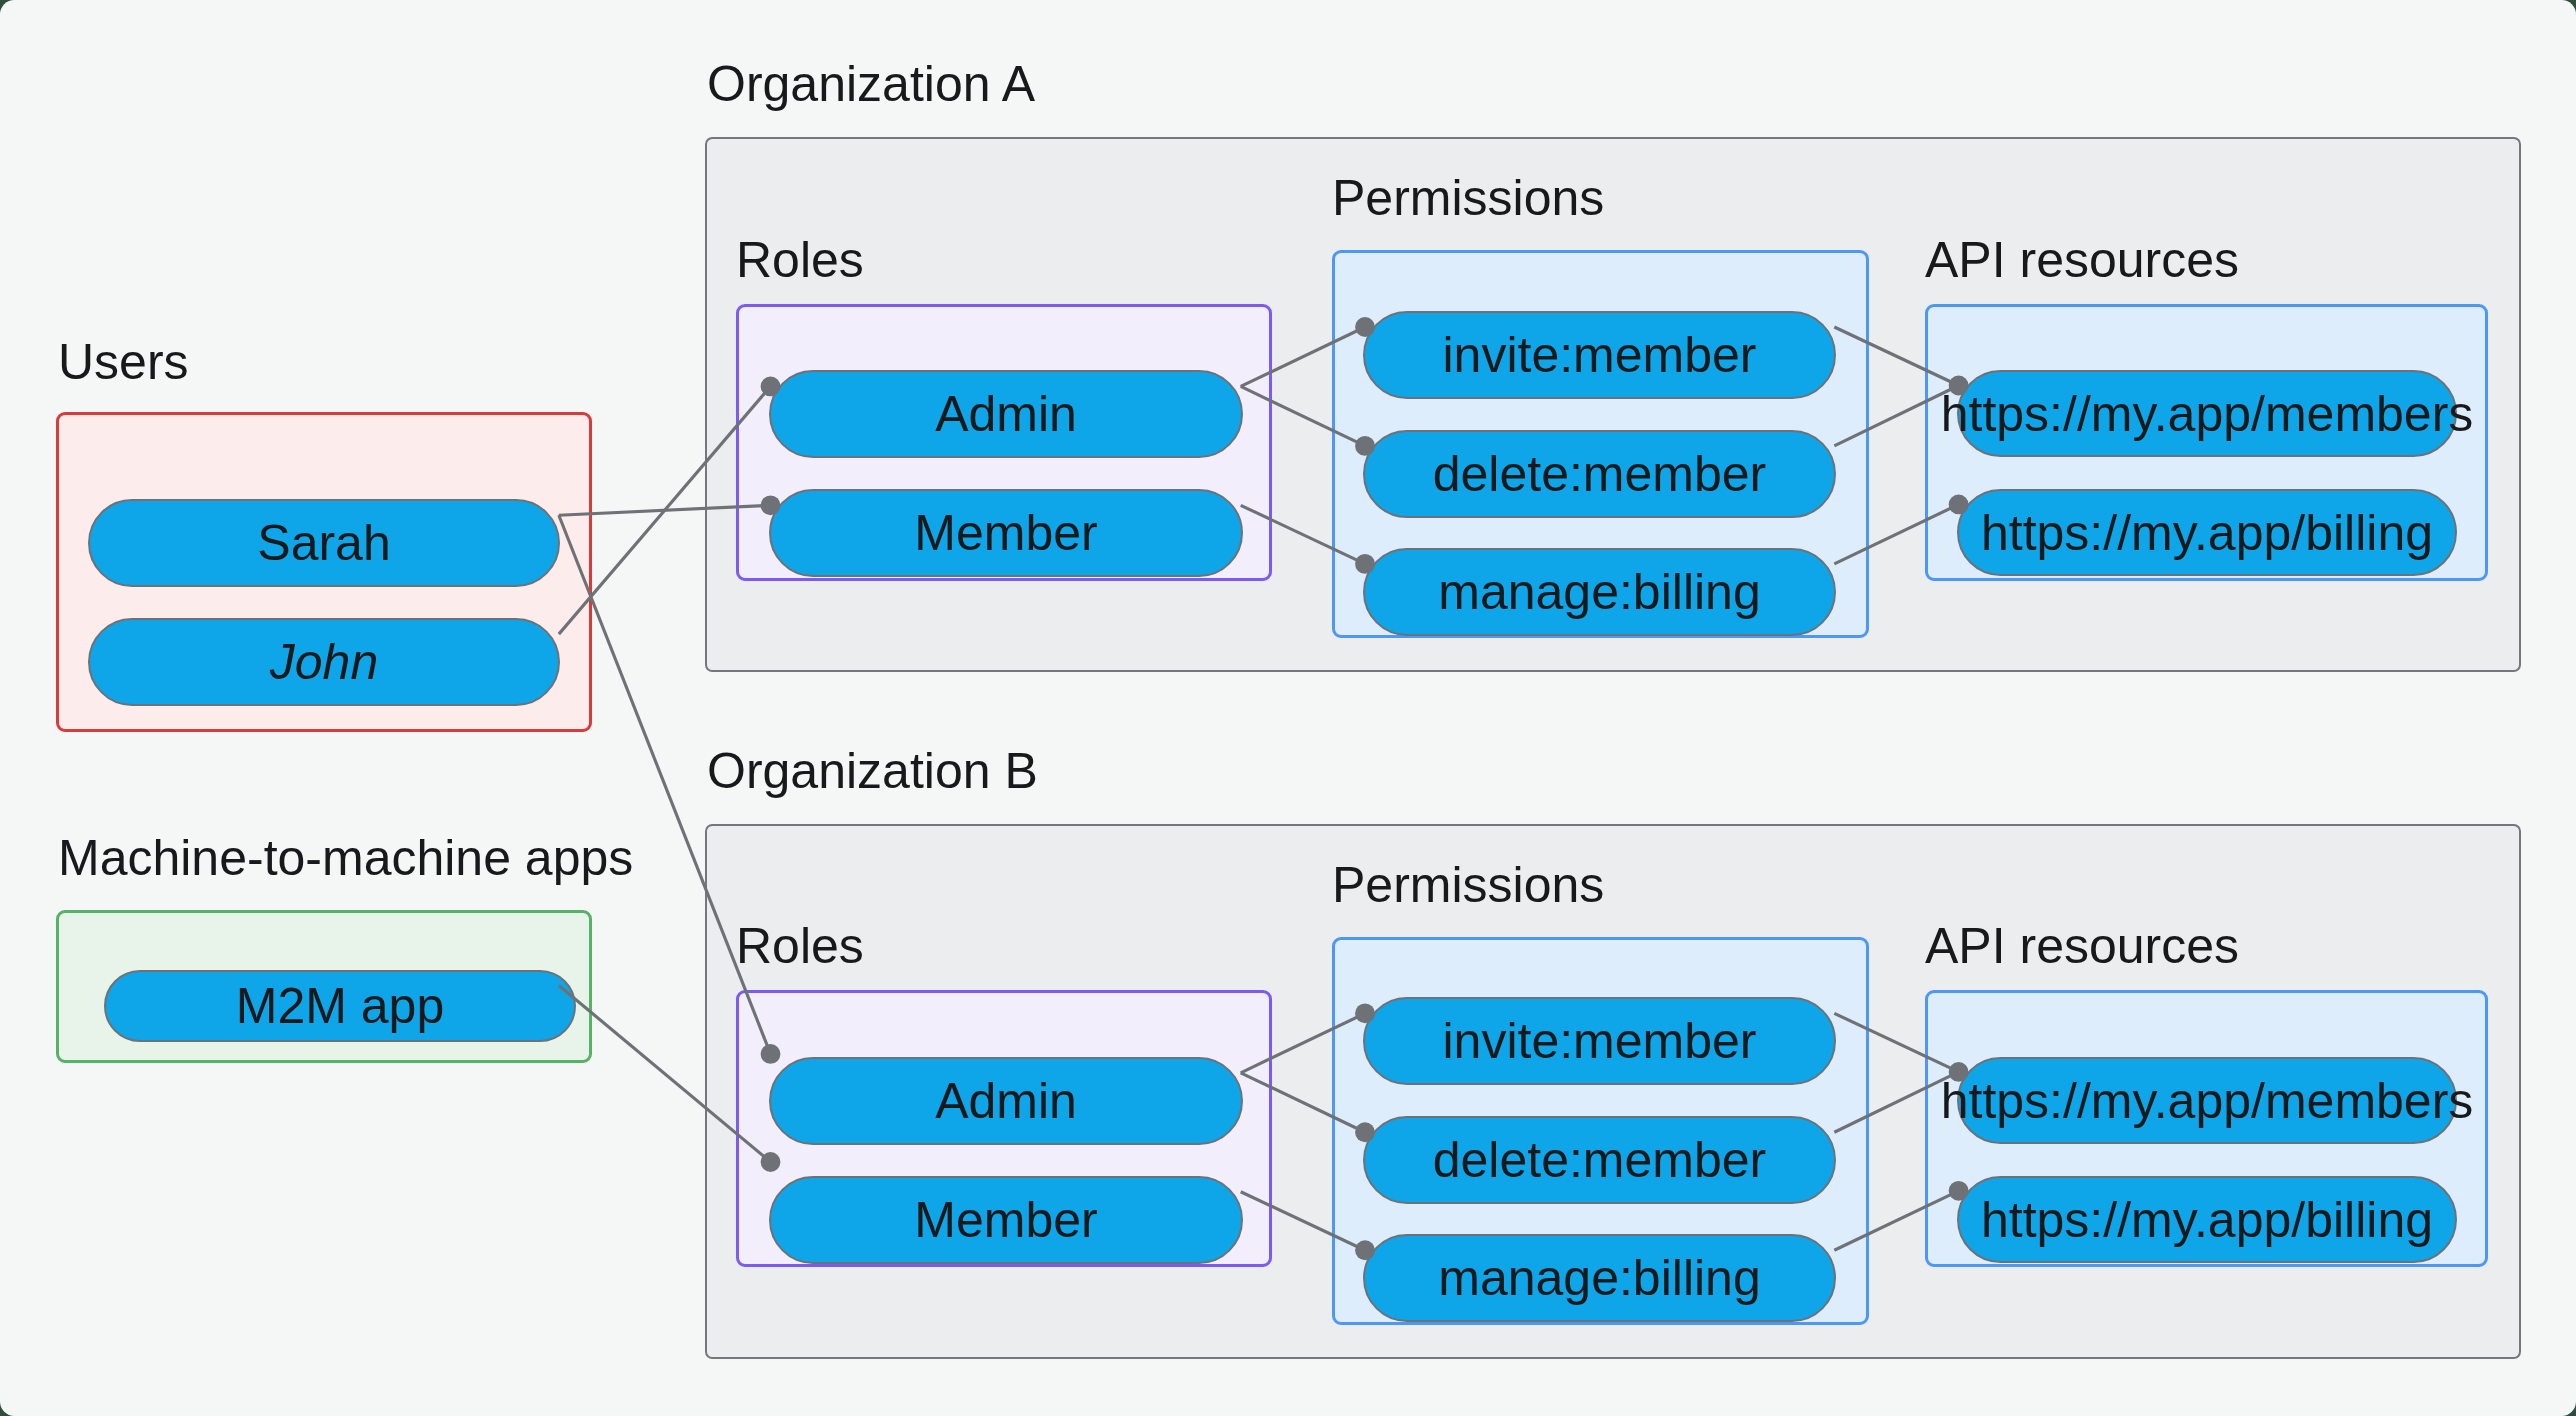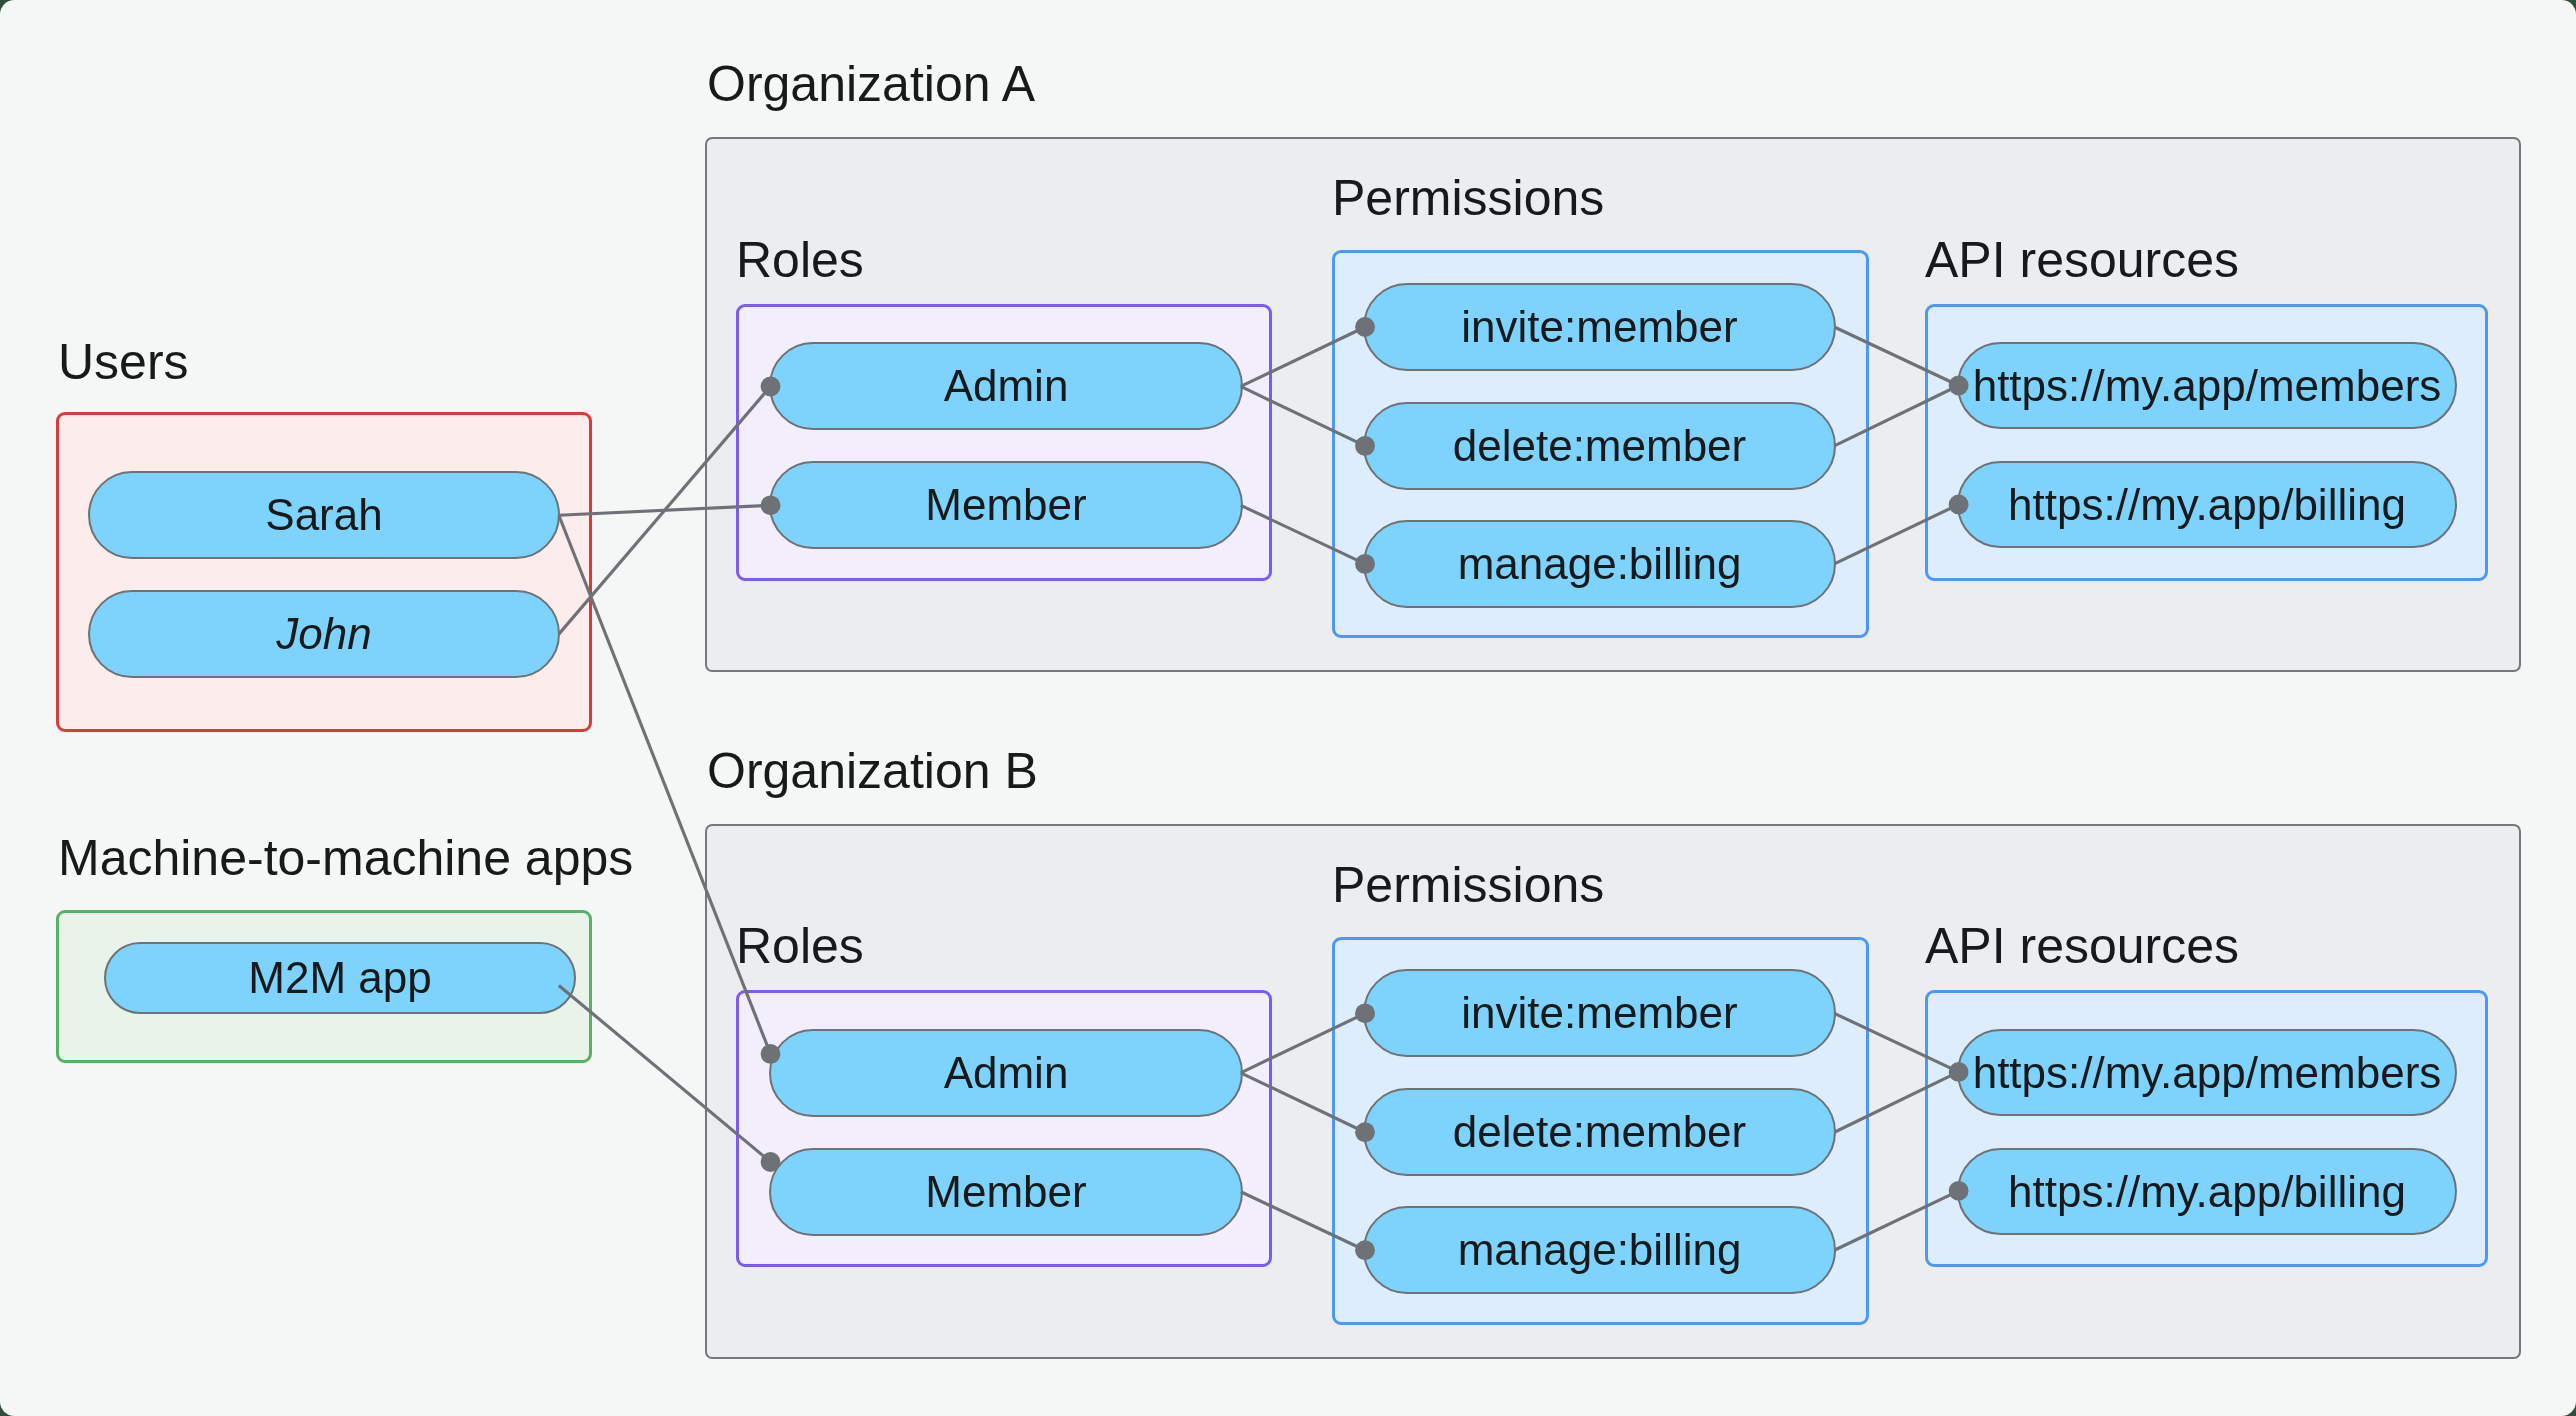--- a/index.html
+++ b/index.html
@@ -16,23 +16,23 @@
     background:#f5f6f6;border-radius:14.4px;
   }
   .group-box{position:absolute;box-sizing:border-box;}
   .box-users{border:3.6px solid #d93b3b;background:#fcedec;border-radius:9px;}
   .box-m2m{border:3.6px solid #55b266;background:#e8f4e9;border-radius:9px;}
   .box-org{border:2.7px solid #75787b;background:#ecedee;border-radius:7.2px;}
   .box-roles{border:3.6px solid #7b5bf2;background:#f2eefb;border-radius:9px;}
   .box-blue{border:3.6px solid #4d97f5;background:#deedfc;border-radius:9px;}
   .pill{
     position:absolute;box-sizing:border-box;
-    background:#7dd3fc;border:2.7px solid #6e7276;border-radius:45px;
+    background:#0ea5e9;border:2.7px solid #6e7276;border-radius:45px;
     display:flex;align-items:center;justify-content:center;
-    font-size:44px;font-weight:400;color:#17191b;white-space:nowrap;
+    font-size:50px;font-weight:400;color:#17191b;white-space:nowrap;margin-top:28px;
   }
   .lbl{
     position:absolute;
     font-size:50px;font-weight:500;line-height:1.2;color:#17191b;white-space:nowrap;
   }
   svg.edges{position:absolute;left:0;top:0;pointer-events:none;}
   svg.edges line{stroke:#6e7276;stroke-width:3.5;}
   svg.edges circle{fill:#6e7276;}
 </style>
 </head>

